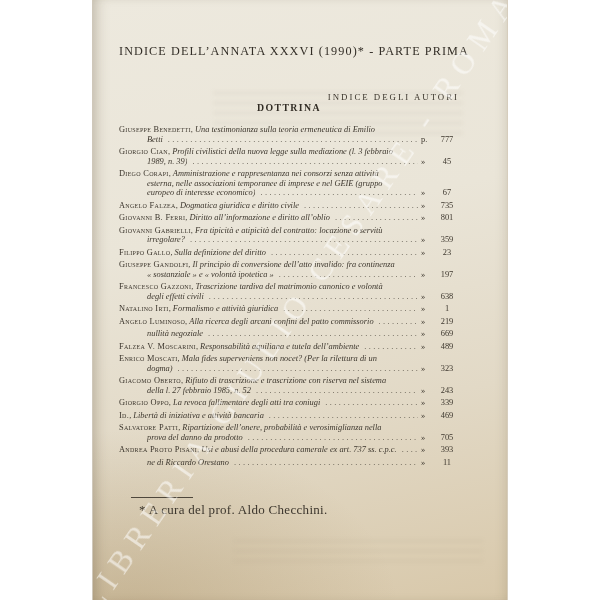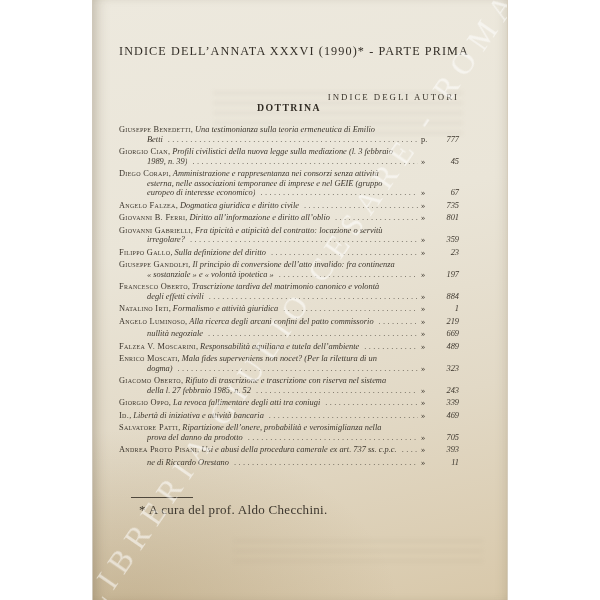--- a/index.html
+++ b/index.html
@@ -26,21 +26,21 @@
   .entry{margin-bottom:3px;}
   .line{line-height:9.5px;font-size:8.4px;white-space:nowrap;}
   .cont{padding-left:28px;}
   .flexline{display:flex;align-items:baseline;}
   .lt{flex:0 1 auto;overflow:hidden;}
   .ttl{font-style:italic;}
   .author{font-variant:small-caps;letter-spacing:0.3px;}
   .dots{flex:1 1 0;min-width:4px;overflow:hidden;white-space:nowrap;letter-spacing:2.4px;margin:0 3px 0 5px;opacity:0.9;}
   .dots::after{content:"................................................................................................................................";}
   .mark{flex:0 0 14px;text-align:left;}
-  .page-num{flex:0 0 24px;text-align:right;font-style:italic;}
+  .page-num{flex:0 0 24px;text-align:center;}
 
   .footrule{margin-top:30px;margin-left:12px;width:62px;border-top:1px solid #4e473c;}
   .footnote{margin-top:4px;margin-left:20px;font-size:13px;letter-spacing:0.3px;}
 
   .watermark{
     position:absolute;left:208px;top:300px;
     transform:translate(-50%,-50%) rotate(-55.5deg);
     font-size:31px;letter-spacing:8.5px;white-space:nowrap;
     color:rgba(255,255,255,0.55);
     filter:blur(0.6px);
@@ -133,26 +133,26 @@
           <div class="entry">
             <div class="line"><span class="lt"><span class="author">Giuseppe Gandolfi</span><span>, </span><span class="ttl">Il principio di conversione dell’atto invalido: fra continenza</span></span></div>
             <div class="line flexline cont">
               <span class="ttl lt">« sostanziale » e « volontà ipotetica »</span>
               <span class="dots"></span>
               <span class="mark">»</span>
               <span class="page-num">197</span>
             </div>
           </div>
           <div class="entry">
-            <div class="line"><span class="lt"><span class="author">Francesco Oberto</span><span>, </span><span class="ttl">Trascrizione tardiva del matrimonio canonico e volontà</span></span></div>
+            <div class="line"><span class="lt"><span class="author">Francesco Gazzoni</span><span>, </span><span class="ttl">Trascrizione tardiva del matrimonio canonico e volontà</span></span></div>
             <div class="line flexline cont">
               <span class="ttl lt">degli effetti civili</span>
               <span class="dots"></span>
               <span class="mark">»</span>
-              <span class="page-num">884</span>
+              <span class="page-num">638</span>
             </div>
           </div>
           <div class="entry">
             <div class="line flexline">
               <span class="lt"><span class="author">Natalino Irti</span><span>, </span><span class="ttl">Formalismo e attività giuridica</span></span>
               <span class="dots"></span>
               <span class="mark">»</span>
               <span class="page-num">1</span>
             </div>
           </div>

